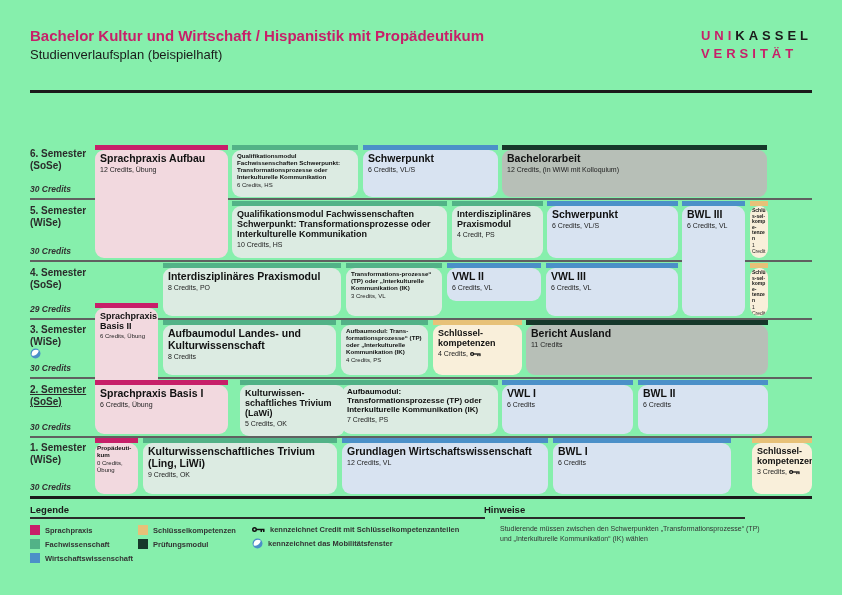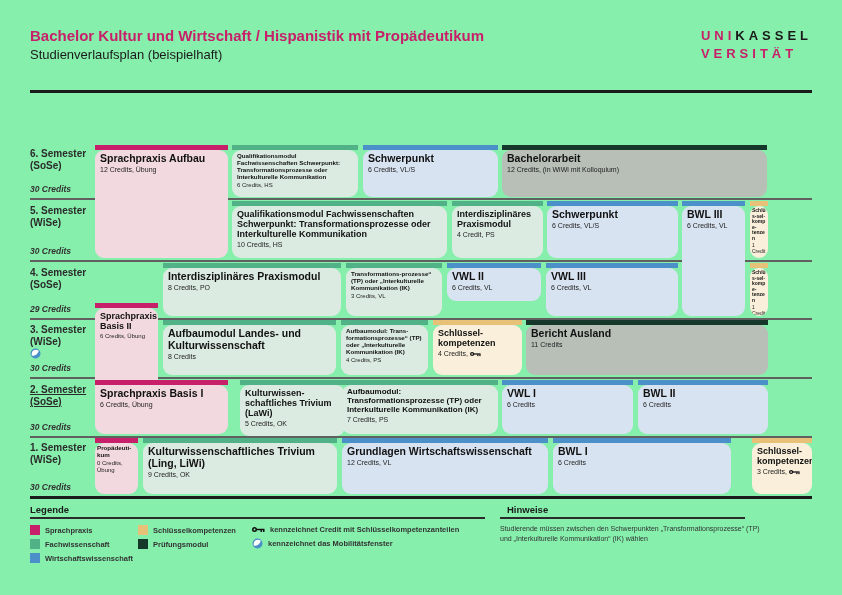--- a/index.html
+++ b/index.html
@@ -346,20 +346,20 @@
   <div class="litem" style="left:252px;top:538px;">
     <span class="iconwrap">
         <svg width="11" height="11" viewBox="0 0 20 20">
           <circle cx="10" cy="10" r="9" fill="#4a8fc7"></circle>
           <path d="M3 13 C8 16,14 12,16 5 C12 2,6 3,4 7 C3 9,3 11,3 13 Z" fill="#fff"></path>
         </svg>
       </span>
     <span>kennzeichnet das Mobilitätsfenster</span>
   </div>
 
-  <div class="fhead" style="left:507px;top:504px;">Hinweise</div>
+  <div class="fhead" style="left:484px;top:504px;">Hinweise</div>
   <div class="frule" style="left:500px;top:517px;width:245px;"></div>
   <div class="note" style="left:500px;top:524px;width:320px;">
     <div>Studierende müssen zwischen den Schwerpunkten „Transformationsprozesse“ (TP)</div>
     <div>und „Interkulturelle Kommunikation“ (IK) wählen</div>
   </div>
 
 </div>
 
 </body></html>

